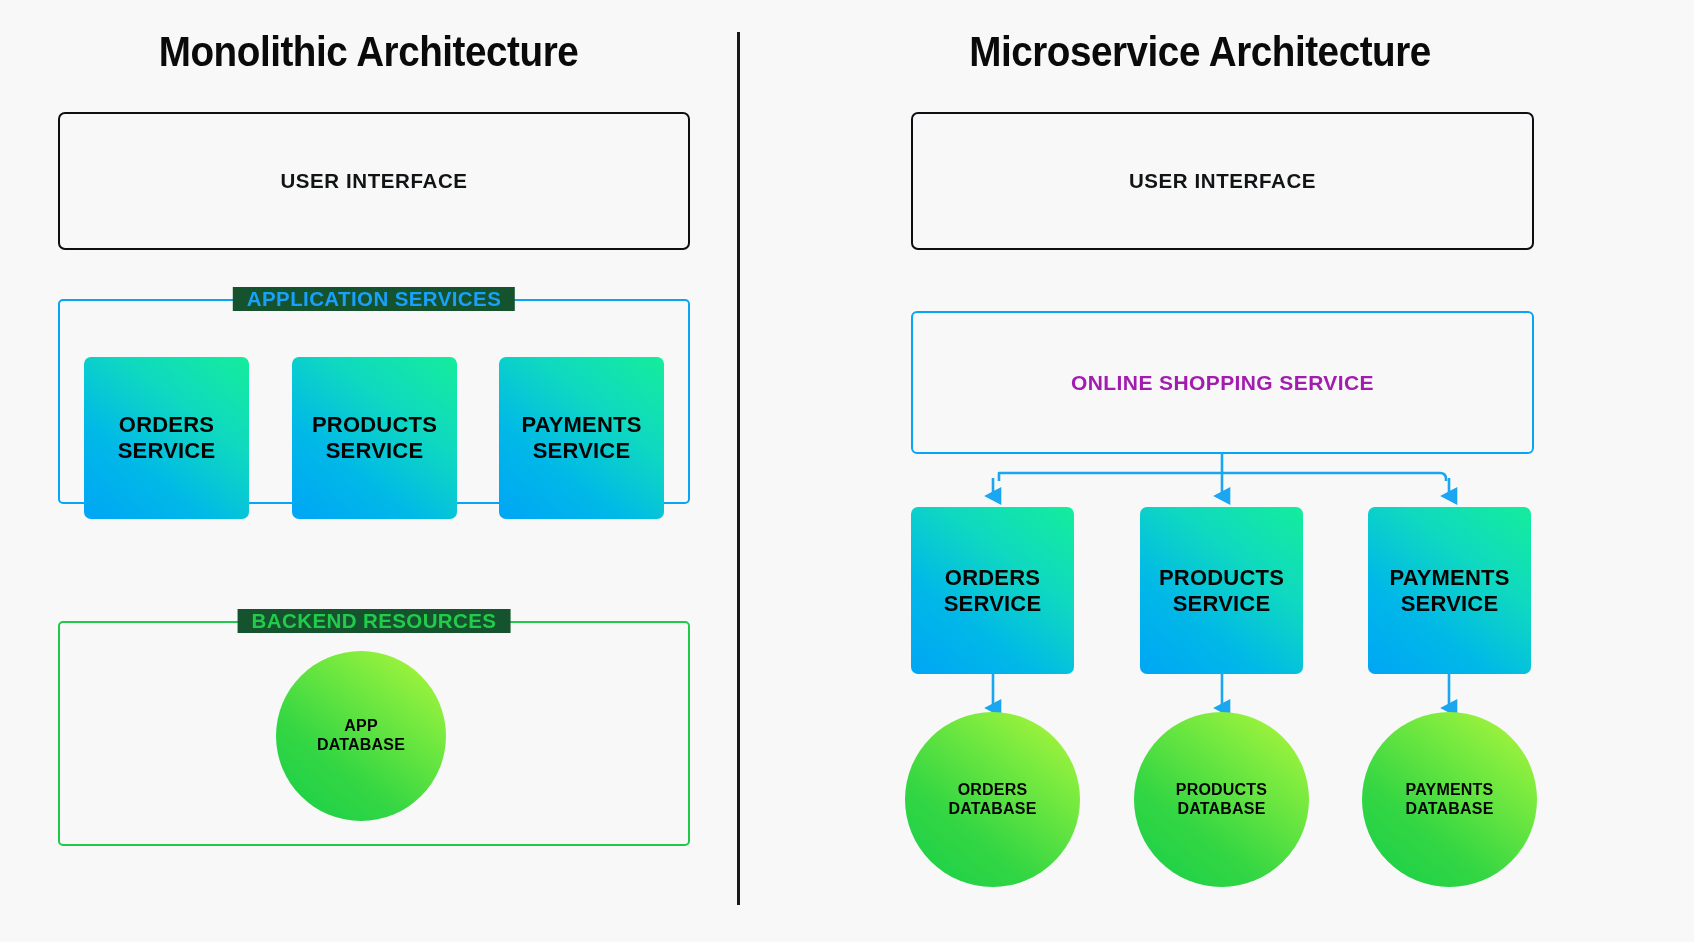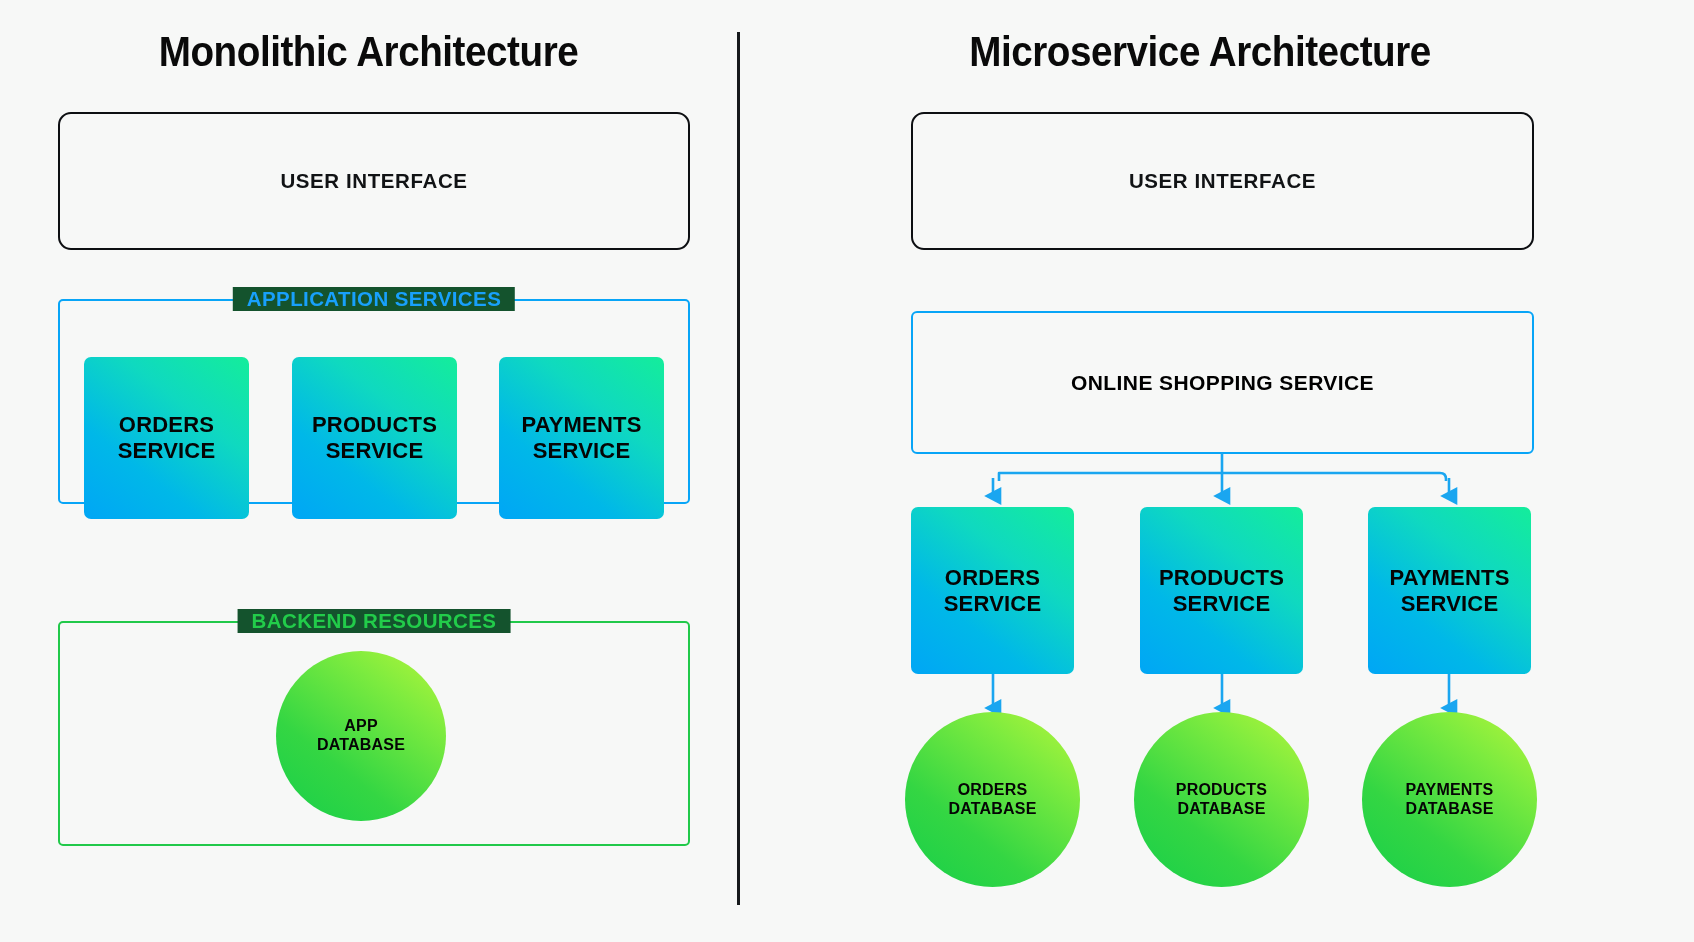--- a/index.html
+++ b/index.html
@@ -42,21 +42,21 @@
     top: 32px;
     width: 3px;
     height: 873px;
     background: #16191c;
   }
 
   
   .ui-box {
     position: absolute;
     border: 2.5px solid #0d0f12;
-    border-radius: 13px;
+    border-radius: 7px;
     background: transparent;
     display: flex;
     align-items: center;
     justify-content: center;
   }
   .ui-box .lbl {
     font-size: 20.5px;
     font-weight: bold;
     letter-spacing: 0.6px;
     color: #111315;
@@ -94,21 +94,21 @@
     border: 2.2px solid #08a5f7;
     border-radius: 6px;
     display: flex;
     align-items: center;
     justify-content: center;
   }
   .svc-container .lbl {
     font-size: 21px;
     font-weight: bold;
     letter-spacing: 0.4px;
-    color: #000000;
+    color: #a21caf;
   }
 
   
   .service-tile {
     position: absolute;
     border-radius: 7px;
     background: linear-gradient(38deg, #00a6f5 0%, #00b8e8 32%, #0fd9c0 66%, #14ed9b 100%);
     display: flex;
     flex-direction: column;
     align-items: center;

